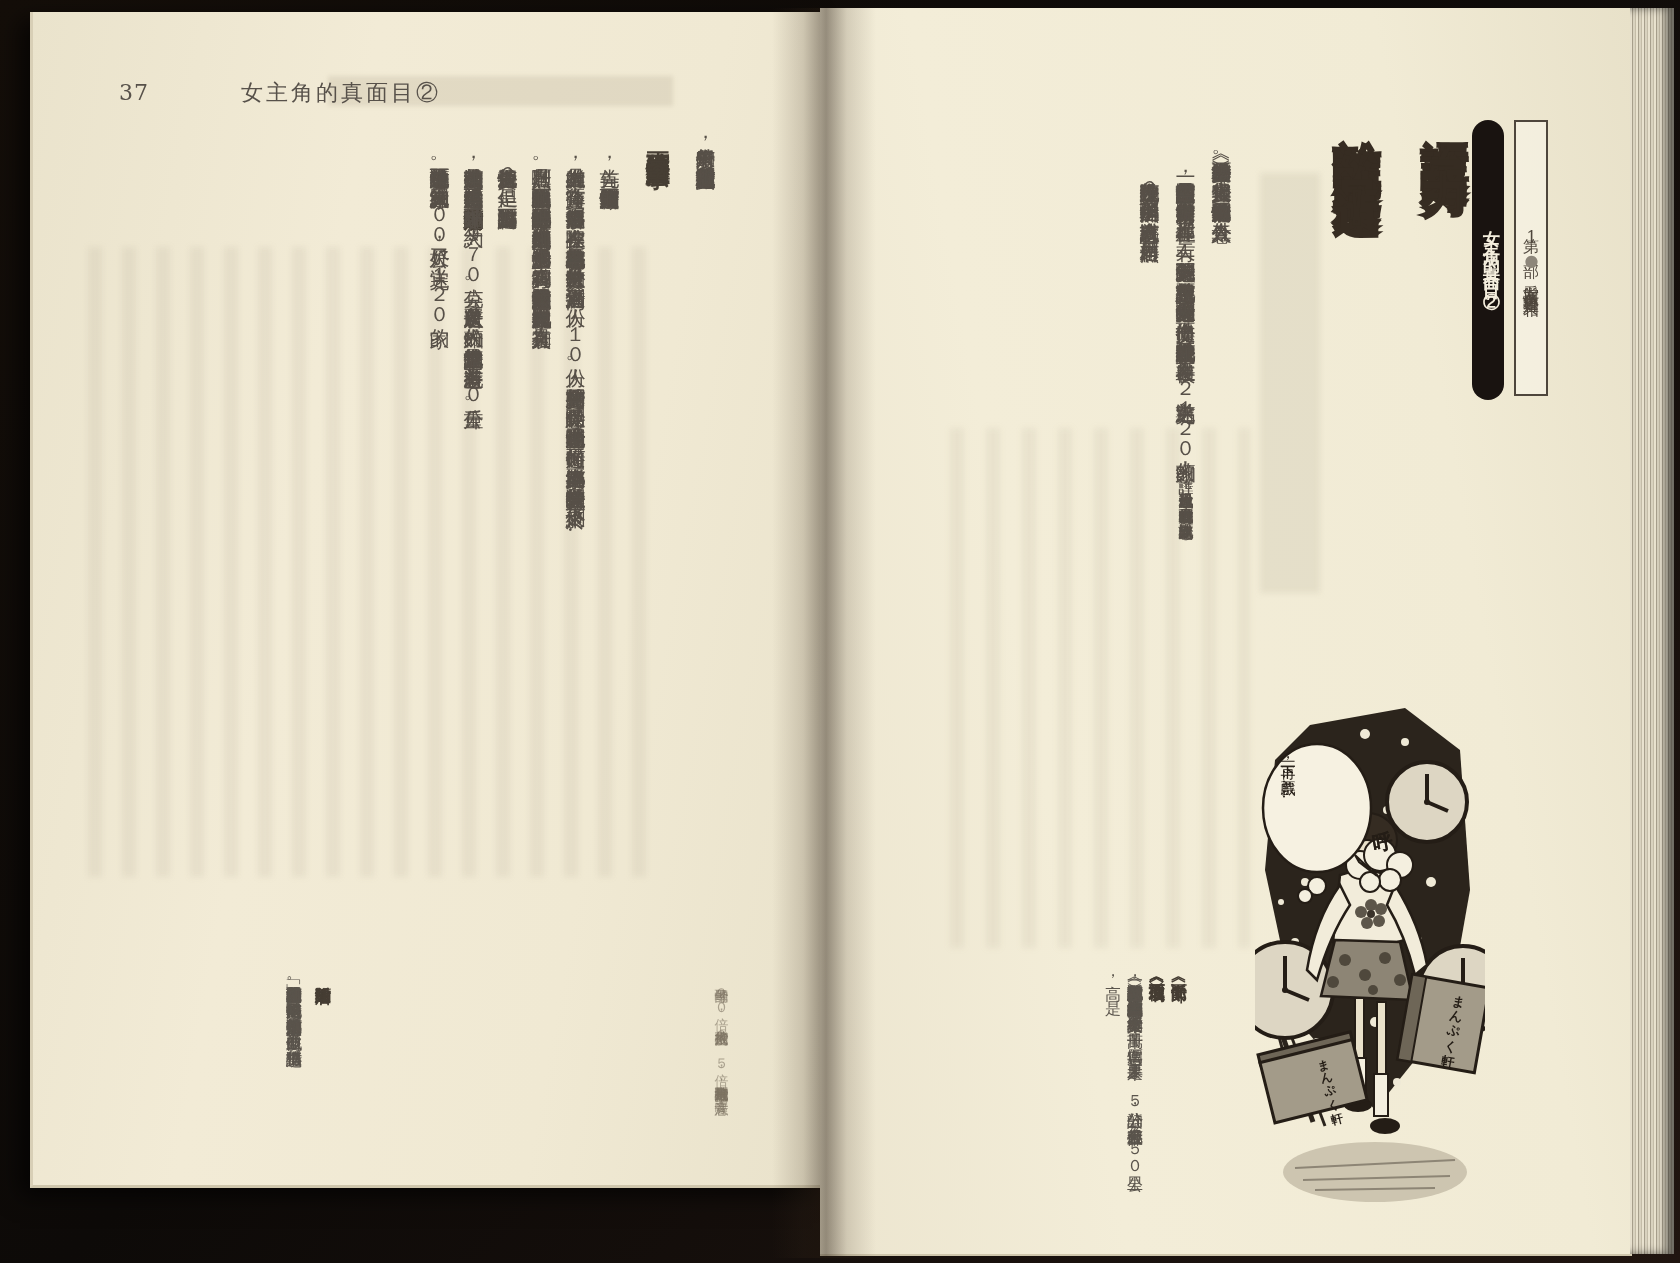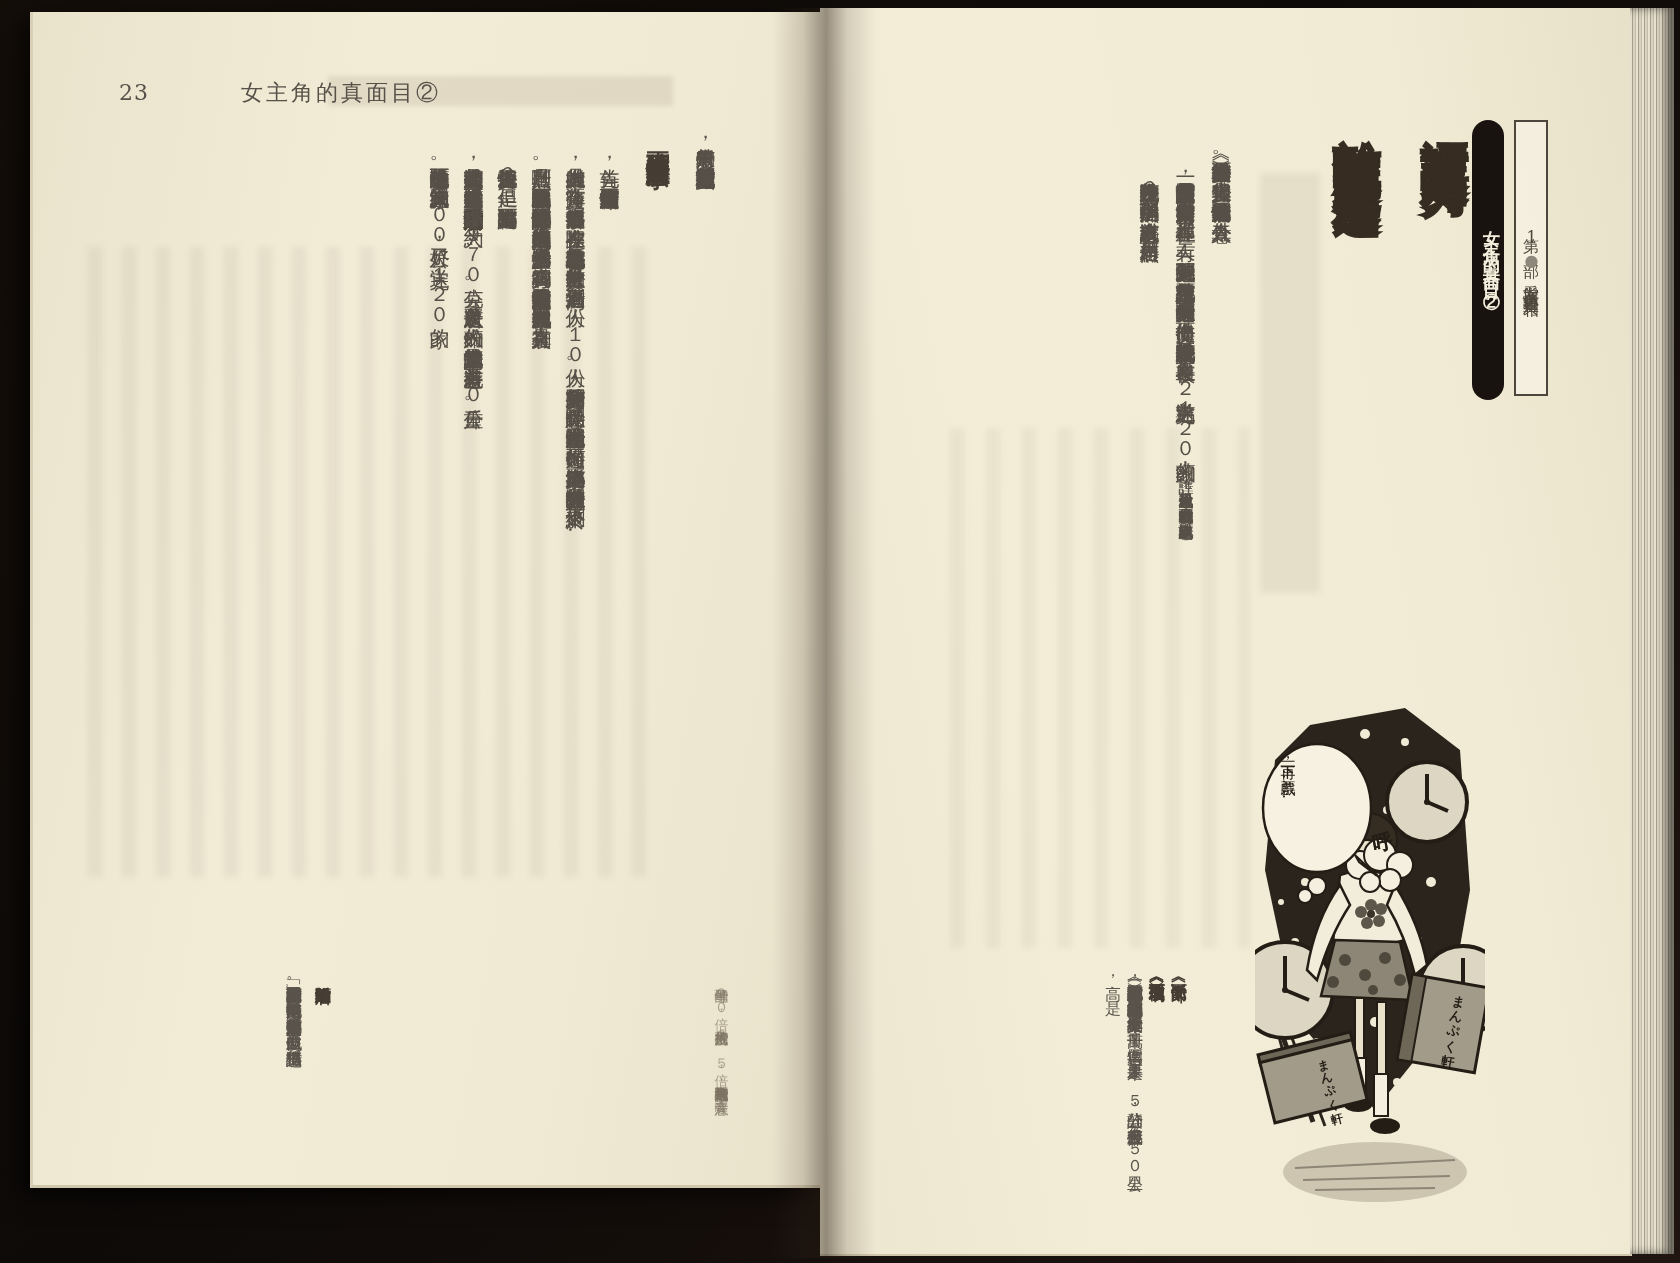--- a/index.html
+++ b/index.html
@@ -84,21 +84,21 @@
 </style>
 </head>
 <body>
 
 <div id="stage">
 
   <div id="left-page" class="abs">
     <div id="ghost-l1" class="ghost"></div>
     <div id="ghost-l2" class="ghost"></div>
 
-    <div id="page-number" class="abs">23</div>
+    <div id="page-number" class="abs">37</div>
     <div id="running-header" class="abs">女主角的真面目②</div>
 
     <div id="left-body" class="abs vtext">
       <p>學的角度來看，就會明白寶蓮所經歷的是多麼艱難困苦的旅程了。</p>
       <h3>正確的送外賣過程是怎麼一回事？</h3>
       <p class="ind">首先，來回顧一下漫畫中是如何描寫這段劇情的。</p>
       <p class="ind">在臘月的大街上，寶蓮一路狂奔！兩手各自提著鋁製提盒，在除夕夜裡，只穿著短裙和一件毛衣就在馬路上跑著。送外賣的數量從一次６人份逐漸提高到８人份、１０人份。寶蓮的腳步開始搖晃，呼吸開始急促，連眼睛也漸漸開始失神了。不知從何時起，連兩手都染滿鮮血，在送完最後一家外賣的瞬間，終於倒了下來……</p>
       <p class="ind">真是壯烈啊。這可是馬上就要過年的除夕夜啊，不管是誰都會期待訂好的麵趕快送到家吧，然而送來的卻是染滿鮮血的一碗麵！還是個半死不活的少女送來的！真有夠觸霉頭！最後的這家人還得照顧這個送麵來的女孩，以免她大過年裡死在自家門口，真是有夠衰！</p>
       <p class="ind">送個外賣就快把命送掉？但是，這描寫的可是一點都沒誇張喔。</p>
       <p class="ind"><span>寶蓮送的是大碗公裝的湯麵，這可比一般不含湯的乾麵來得重。帶著秤去</span><span class="boldrun">附近的麵店</span><span>點了一碗麵秤一下，大約９７０公克。所以一次若是要送８人份的麵，連提盒的重量也算進去的話，差不多就有將近１０公斤重。</span></p>

